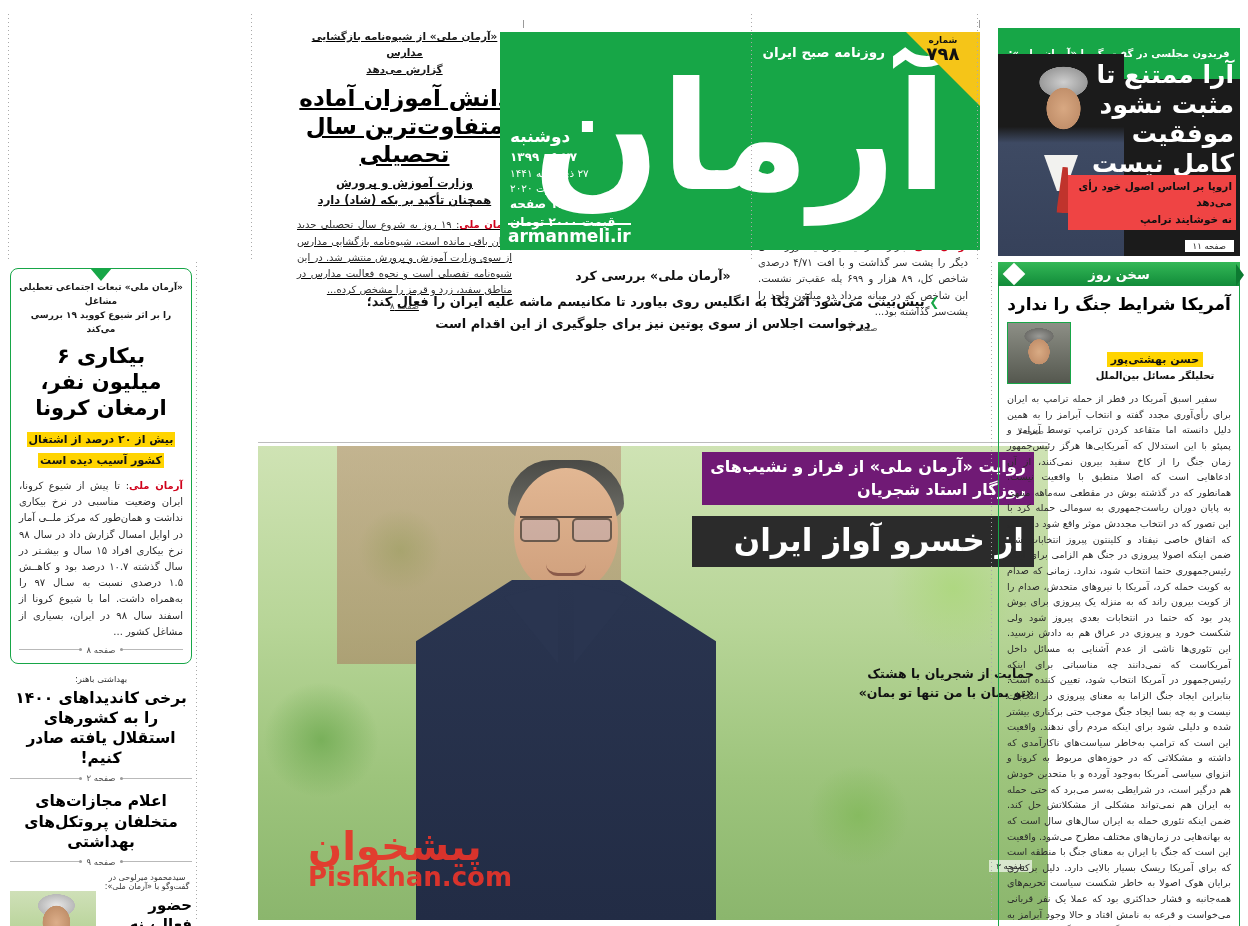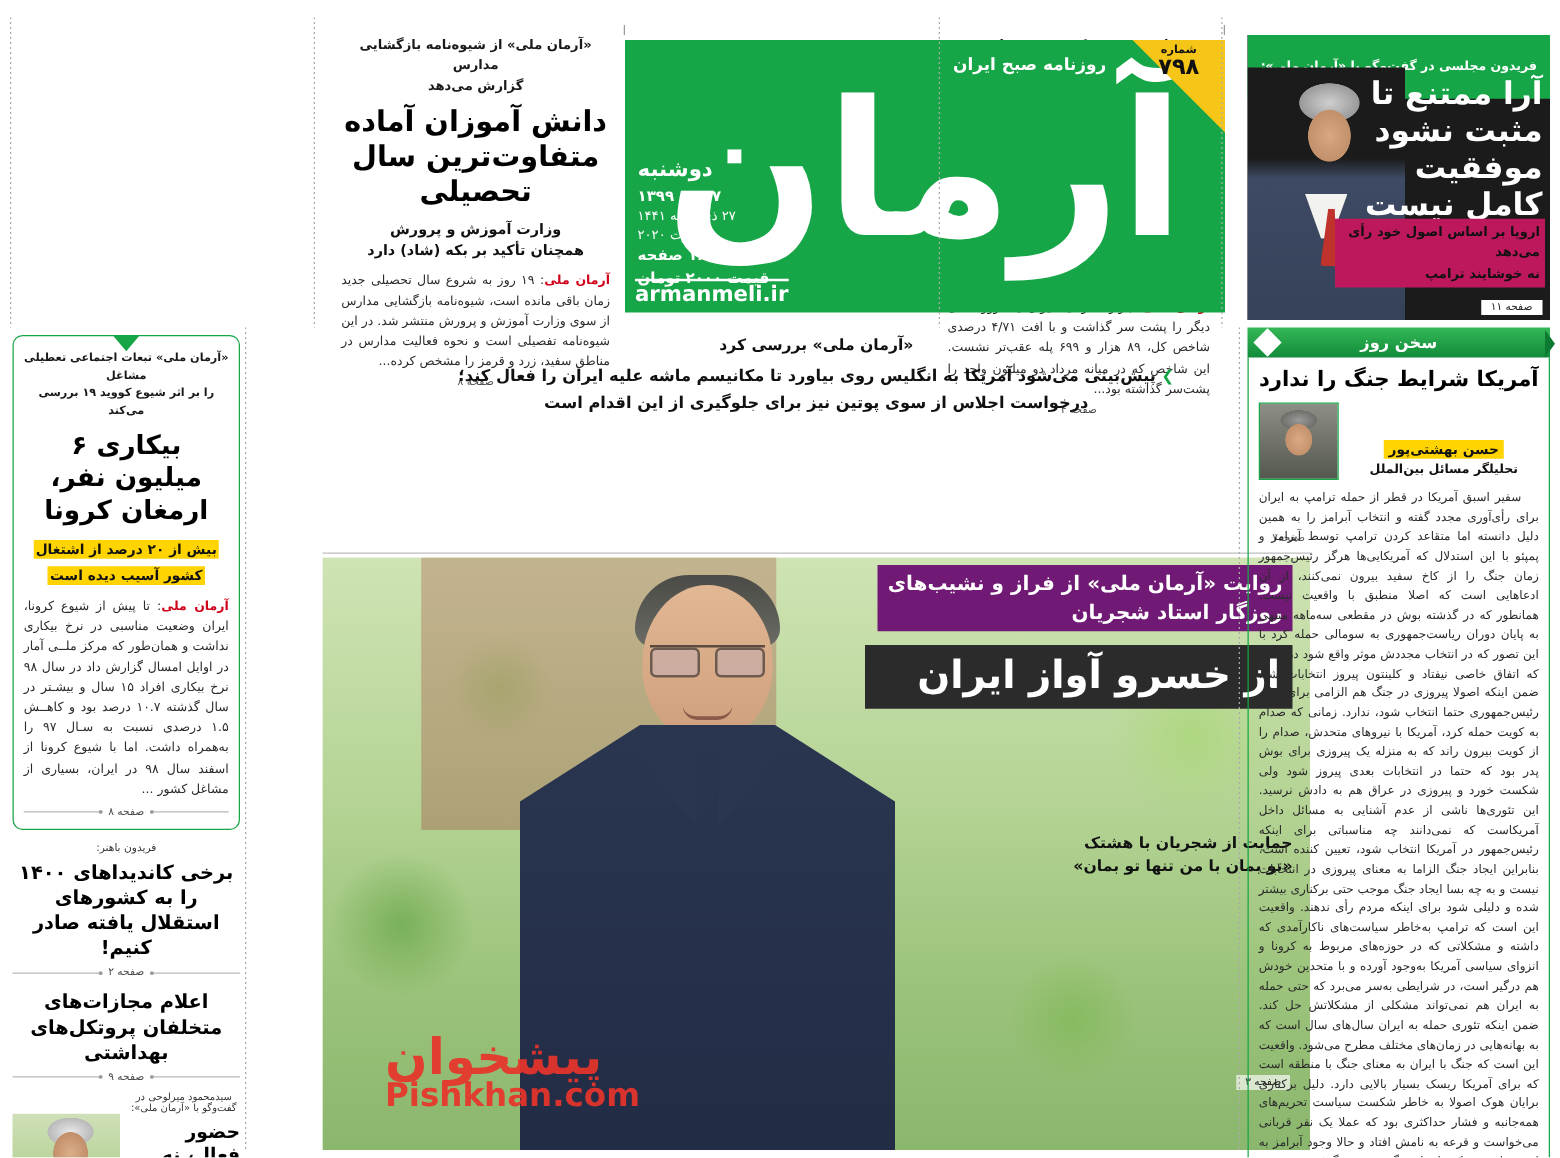--- a/index.html
+++ b/index.html
@@ -60,21 +60,21 @@
   
   .vsep {
     position: absolute; top: 0; bottom: 0; width: 1px;
     background: repeating-linear-gradient(to bottom,#aaa 0 1px,transparent 1px 4px);
   }
 
   
   #topstrip { position: absolute; left: 0; top: 0; width: 1248px; height: 262px; }
 
   .top-col { position: absolute; top: 28px; }
-  #col-edu  { right: 760px; width: 215px; }
+  #col-edu  { right: 736px; width: 215px; text-decoration: underline; }
   #col-oil  { right: 280px; width: 210px; }
 
   .col-tick {
     position:absolute; top:-8px; width:1px; height:8px; background:#9a9a9a;
   }
 
   
   #masthead {
     position: absolute; left: 500px; top: 32px;
     width: 480px; height: 218px;
@@ -156,21 +156,21 @@
   }
   #tr-title {
     position: absolute; right: 6px; top: 32px;
     width: 150px; color: #fff;
     font-size: 25px; font-weight: bold;
     line-height: 1.18; text-align: right;
   }
   #tr-sub {
     position: absolute; right: 4px; bottom: 26px;
     width: 168px;
-    background: #be185d; color: #111;
+    background: #ef4444; color: #111;
     font-size: 10.5px; font-weight: bold;
     line-height: 1.55; padding: 3px 4px; 
   }
   #tr-pg {
     position: absolute; right: 6px; bottom: 4px;
     background: #fff; color: #222;
     font-size: 8.5px; padding: 1px 8px;
   }
 
   
@@ -489,21 +489,21 @@
         <span class="lede">آرمان ملی</span><span>: </span><span>تا پیش از شیوع کرونا، ایران وضعیت مناسبی در نرخ بیکاری نداشت و همان‌طور که مرکز ملــی آمار در اوایل امسال گزارش داد در سال ۹۸ نرخ بیکاری افراد ۱۵ سال و بیشـتر در سال گذشته ۱۰.۷ درصد بود و کاهــش ۱.۵ درصدی نسبت به سـال ۹۷ را به‌همراه داشت. اما با شیوع کرونا از اسفند سال ۹۸ در ایران، بسیاری از مشاغل کشور ...</span>
       </div>
       <div class="rule-ref">
         <span class="ln l"></span>
         <span class="t">صفحه ۸</span>
         <span class="ln r"></span>
       </div>
     </div>
 
     <div style="margin-top:10px">
-      <div class="byline">فریدون باهنر:</div>
+      <div class="byline">بهداشتی باهنر:</div>
       <div class="mini-title" style="margin-top:4px">برخی کاندیداهای ۱۴۰۰ را به کشورهای استقلال یافته صادر کنیم!</div>
       <div class="rule-ref">
         <span class="ln l"></span>
         <span class="t">صفحه ۲</span>
         <span class="ln r"></span>
       </div>
     </div>
 
     <div style="margin-top:8px">
       <div class="mini-title">اعلام مجازات‌های متخلفان پروتکل‌های بهداشتی</div>

